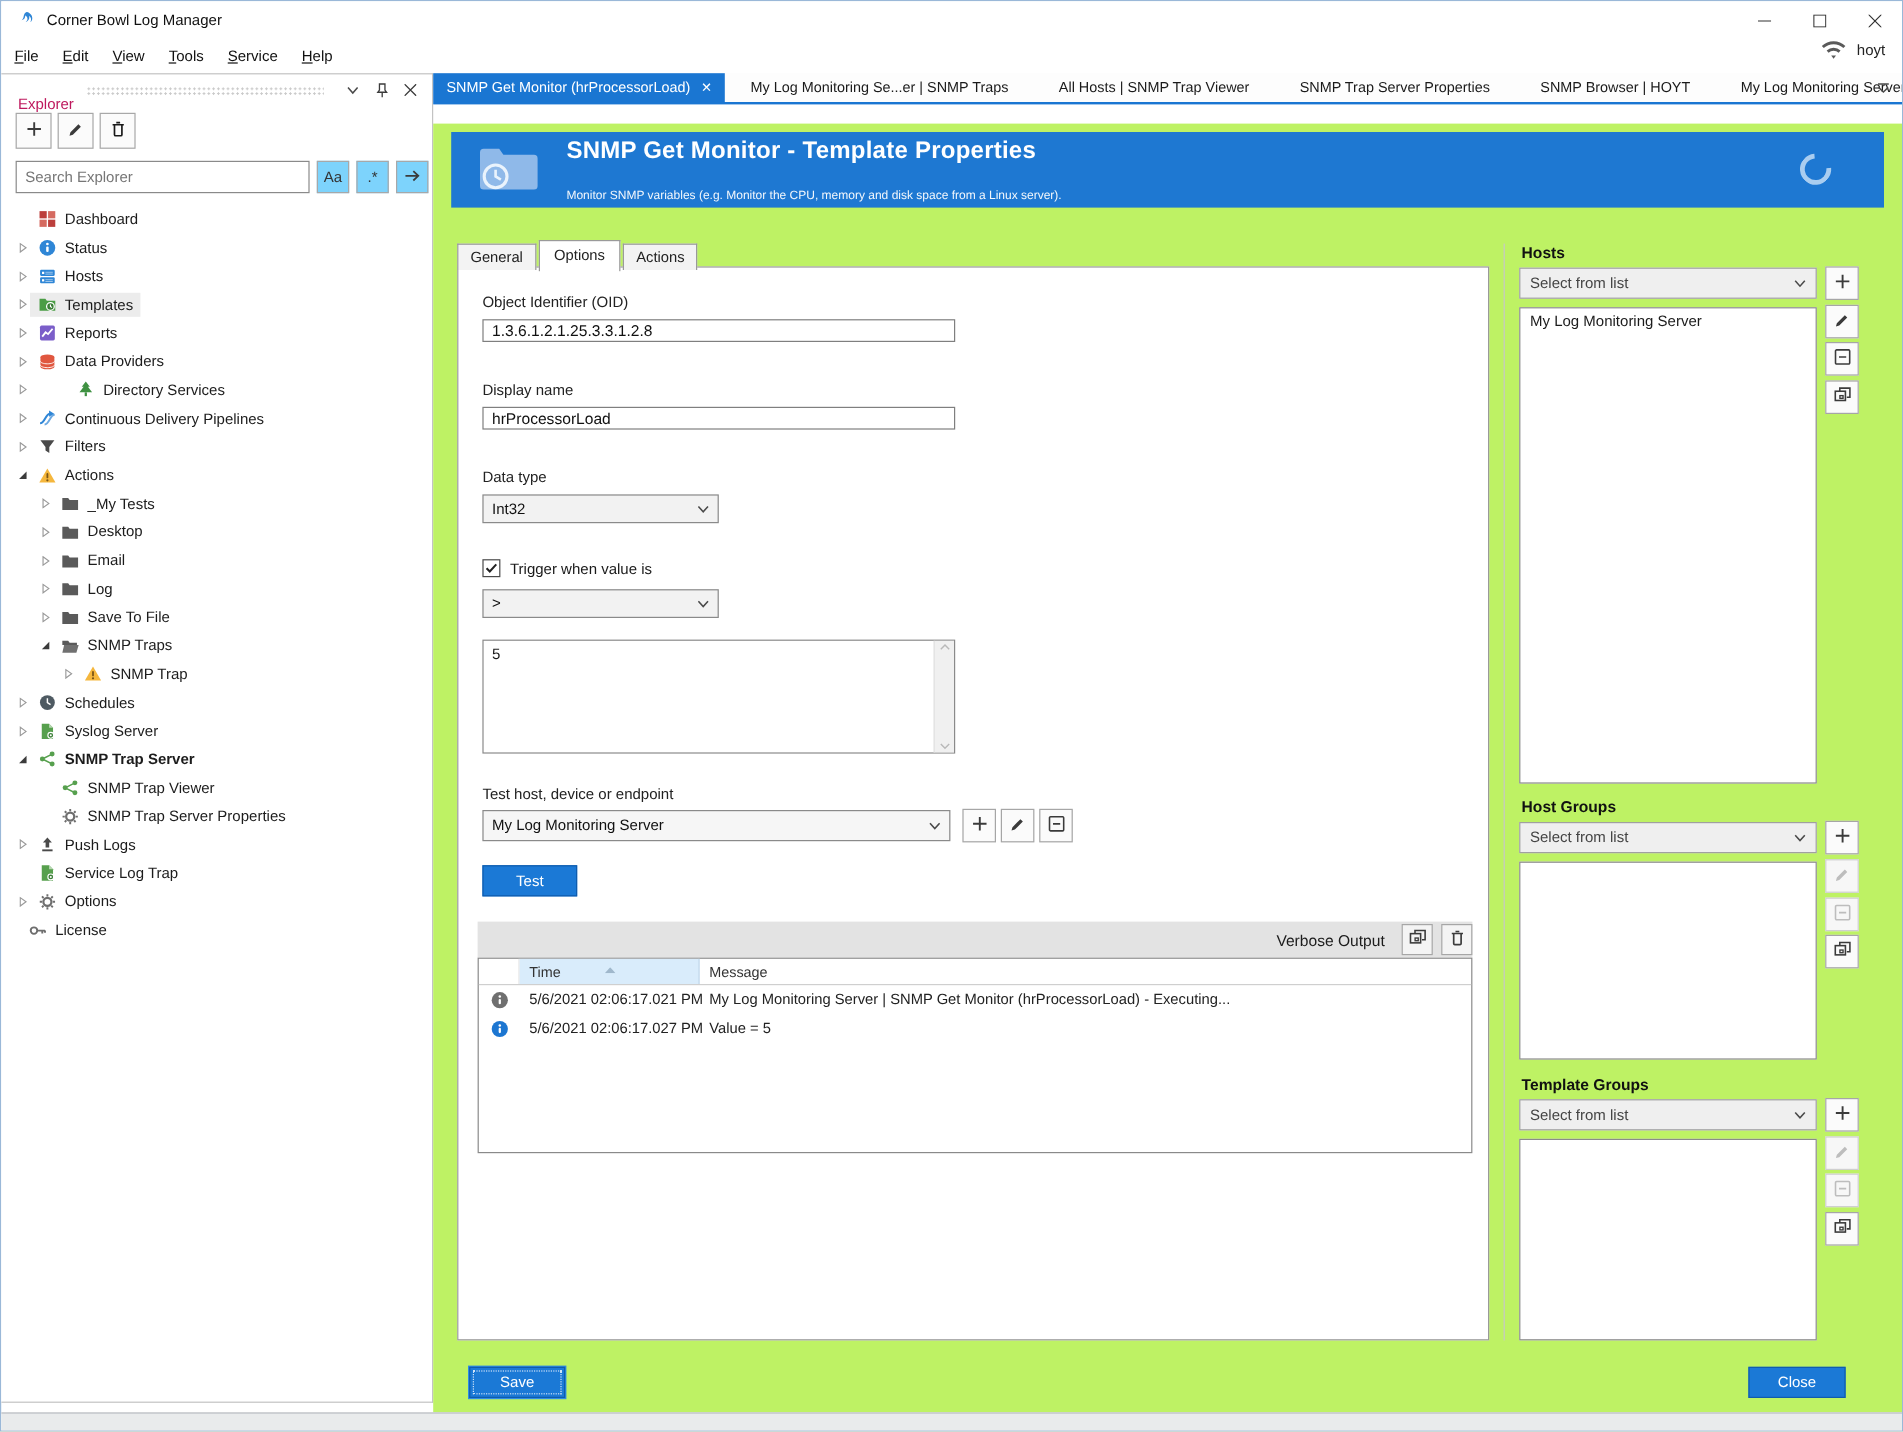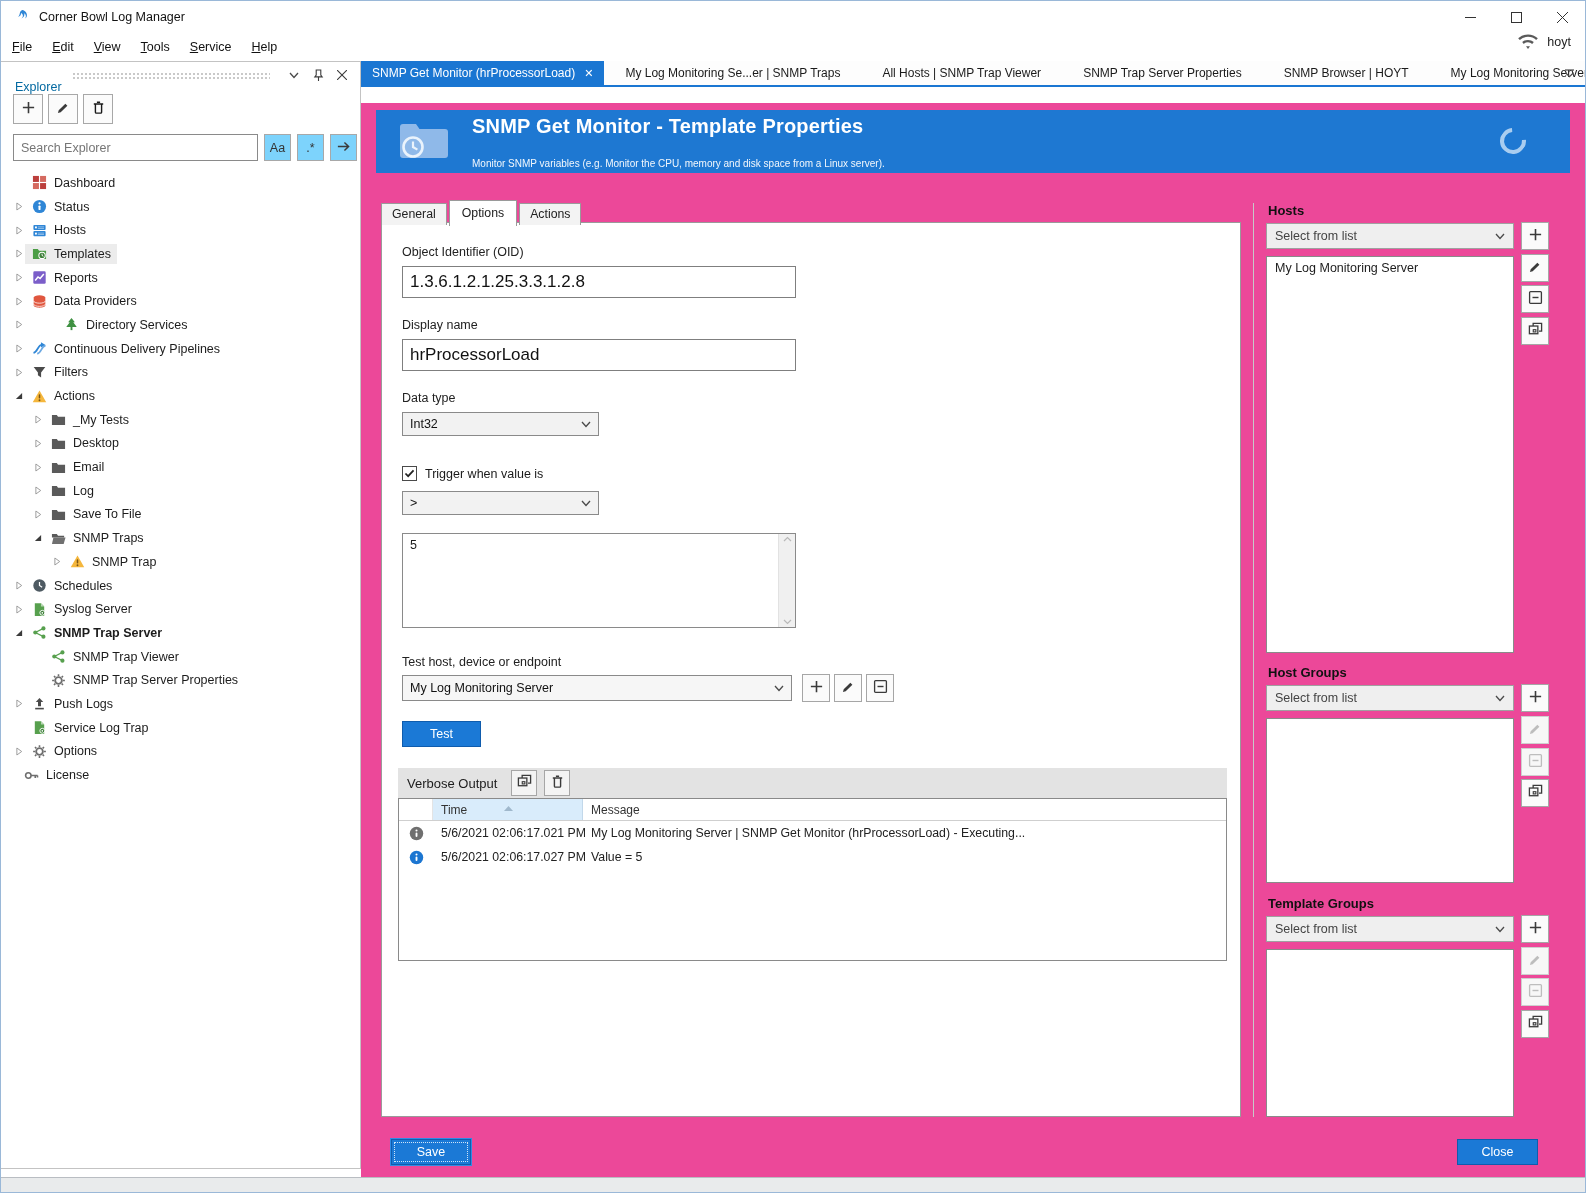--- a/index.html
+++ b/index.html
@@ -20,21 +20,21 @@
   .menu-item u { text-decoration:underline; }
   #user-area { position:absolute; right:14px; top:-2px; display:flex; align-items:center; gap:7px; }
   #user-name { font-size:12.5px; color:#222; }
 
   
   #main { position:absolute; top:60px; left:0; right:0; bottom:15px; display:flex; }
 
   
   #explorer { width:360px; background:#fff; border:1px solid #c3c3c3; border-left:none; margin-bottom:8px; position:relative; }
   #exp-header { height:26px; display:flex; align-items:center; padding:0 8px 0 14px; }
-  #exp-title { font-size:12.5px; color:#0369a1;margin-top:24px; }
+  #exp-title { font-size:12.5px; color:#be185d;margin-top:24px; }
   #exp-grip { flex:1; height:8px; margin:2px 10px 0 10px; background-image:radial-gradient(circle,#c9c9c9 1px, transparent 1.05px); background-size:4px 4px; }
   .exp-hbtn { width:20px; height:20px; display:flex; align-items:center; justify-content:center; margin-left:4px; }
   #exp-toolbar { display:flex; gap:5px; padding:6px 0 6px 12px; }
   .tool-btn { width:30px; height:30px; border:1px solid #a8a8a8; background:#fbfbfb; display:flex; align-items:center; justify-content:center; }
   #exp-search-row { display:flex; padding:4px 0 4px 12px; gap:6px; align-items:center; }
   #search-input { width:245px; height:27px; border:1px solid #8a8a8a; padding:0 7px; font-size:12.5px; font-family:inherit; color:#222; }
   #search-input::placeholder { color:#767676; }
   .search-btn { width:27px; height:27px; border:1px solid #a8a8a8; background:#7dd3fc; display:flex; align-items:center; justify-content:center; font-size:12.5px; color:#333; }
   #tree { margin-top:6px; }
   .trow { height:23.7px; display:flex; align-items:center; }
@@ -45,52 +45,52 @@
   .tlabel { font-size:12.5px; color:#1c1c1c; white-space:nowrap; }
 
   
   #workspace { flex:1; display:flex; flex-direction:column; min-width:0;gap:16px; }
   #tabstrip { height:26px; background:#fdfdfd; border-bottom:2px solid #1a76d2; display:flex; align-items:stretch; position:relative; }
   .doc-tab { display:flex; align-items:center; padding:0 21px; font-size:12px; color:#1a1a1a; white-space:nowrap; }
   .doc-tab.active { background:#1a76d2; color:#fff; padding:0 11px; }
   .tab-close { margin-left:9px; font-size:11px; }
   #tab-overflow { position:absolute; right:6px; top:0; height:24px; width:20px; display:flex; align-items:center; justify-content:center; }
 
-  #docarea { position:relative; flex:1; background:#ec4899; }
+  #docarea { position:relative; flex:1; background:#bef264; }
 
   
   #banner { position:absolute; left:15px; top:7px; width:1194px; height:63px; background:#1e78d2; display:flex; align-items:center; }
   #banner-icon { margin-left:22px; }
   #banner-texts { margin-left:22px; color:#fff; }
   #banner-title { font-size:20px; font-weight:600; letter-spacing:.2px; }
   #banner-sub { font-size:10px; margin-top:20px; color:#f2f7fc; }
   #spinner { position:absolute; right:44px; top:18px; width:26px; height:26px; border-radius:50%; border:4px solid #a9cdf0; border-top-color:transparent; transform:rotate(40deg); }
 
   
   #form-tabs { position:absolute; left:20px; top:96px; display:flex; align-items:flex-end; z-index:3; }
   .form-tab { border:1px solid #9a9a9a; border-bottom:none; background:#f3f3f3; padding:3px 10px 4px 10px; font-size:12.3px; margin-right:2px; color:#222; }
   .form-tab.active { background:#fff; padding:5px 12px 6px 12px; position:relative; top:1px; }
   #form-panel { position:absolute; left:20px; top:119px; width:860px; height:895px; background:#fff; border:1px solid #9a9a9a; }
 
   .f-label { position:absolute; left:20px; font-size:12.5px; color:#222; }
-  .f-input { position:absolute; left:20px; height:32px; border:1px solid #7f7f7f; background:#fff; font-size:17px; padding:0 7px; display:flex; align-items:center; color:#111; }
+  .f-input { position:absolute; left:20px; height:19px; border:1px solid #7f7f7f; background:#fff; font-size:13px; padding:0 7px; display:flex; align-items:center; color:#111; }
   .f-combo { position:absolute; left:20px; height:24px; border:1px solid #8a8a8a; background:#f2f2f2; font-size:12.5px; padding:0 7px; display:flex; align-items:center; color:#111; }
   .f-combo .combo-label { flex:1; }
   .cb-row { position:absolute; left:20px; display:flex; align-items:center; gap:8px; }
   #trigger-checkbox { width:15px; height:15px; border:1px solid #4a4a4a; background:#fff; display:flex; align-items:center; justify-content:center; }
   #value-textarea { position:absolute; left:20px; top:310px; width:394px; height:95px; border:1px solid #8a8a8a; background:#fff; }
   #value-text { position:absolute; left:7px; top:4px; font-size:12.5px; }
   #ta-scroll { position:absolute; right:0; top:0; bottom:0; width:17px; background:#f0f0f0; border-left:1px solid #e2e2e2; display:flex; flex-direction:column; justify-content:space-between; align-items:center; padding:2px 0; color:#b9b9b9; font-size:9px; }
   .sq-btn { position:absolute; width:28px; height:28px; border:1px solid #a6a6a6; background:#fbfbfb; display:flex; align-items:center; justify-content:center; color:#3b3b3b; }
   .sq-btn.disabled { border-color:#cfcfcf; background:#f7f7f7; color:#bdbdbd; }
   .blue-btn { background:#1b79d6; border:1px solid #0f5cad; color:#fff; font-size:12.5px; display:flex; align-items:center; justify-content:center; }
   #test-button { position:absolute; left:20px; top:498px; width:79px; height:26px; }
 
   
-  #verbose-header { position:absolute; left:16px; top:545px; width:829px; height:30px; background:#e3e3e3; display:flex; align-items:center; }
+  #verbose-header { position:absolute; left:16px; top:545px; width:829px; height:30px; background:#e3e3e3; display:flex; align-items:center;justify-content:flex-end; }
   #verbose-title { margin-left:9px; font-size:13px; color:#1c1c1c; }
   .vb-btn { width:26px; height:26px; border:1px solid #a6a6a6; background:#f4f4f4; display:flex; align-items:center; justify-content:center; margin-left:7px; color:#3b3b3b; }
   #verbose-table { position:absolute; left:16px; top:575px; width:829px; height:163px; border:1px solid #8a8a8a; background:#fff; }
   #vt-header { display:flex; height:22px; border-bottom:1px solid #cfcfcf; font-size:12px; color:#333; }
   .vt-h-icon { width:34px; border-right:1px solid #e4e4e4; }
   .vt-h-time { width:150px; background:#d9ecfb; border-right:1px solid #c2d8ea; display:flex; align-items:center; padding-left:8px; position:relative; }
   .vt-h-time .sorticon { position:absolute; top:1px; left:50%; margin-left:-4px; }
   .vt-h-msg { flex:1; display:flex; align-items:center; padding-left:8px; }
   .vt-row { display:flex; height:24px; align-items:center; font-size:12.3px; color:#222; }
   .vt-c-icon { width:34px; display:flex; align-items:center; justify-content:center; }

